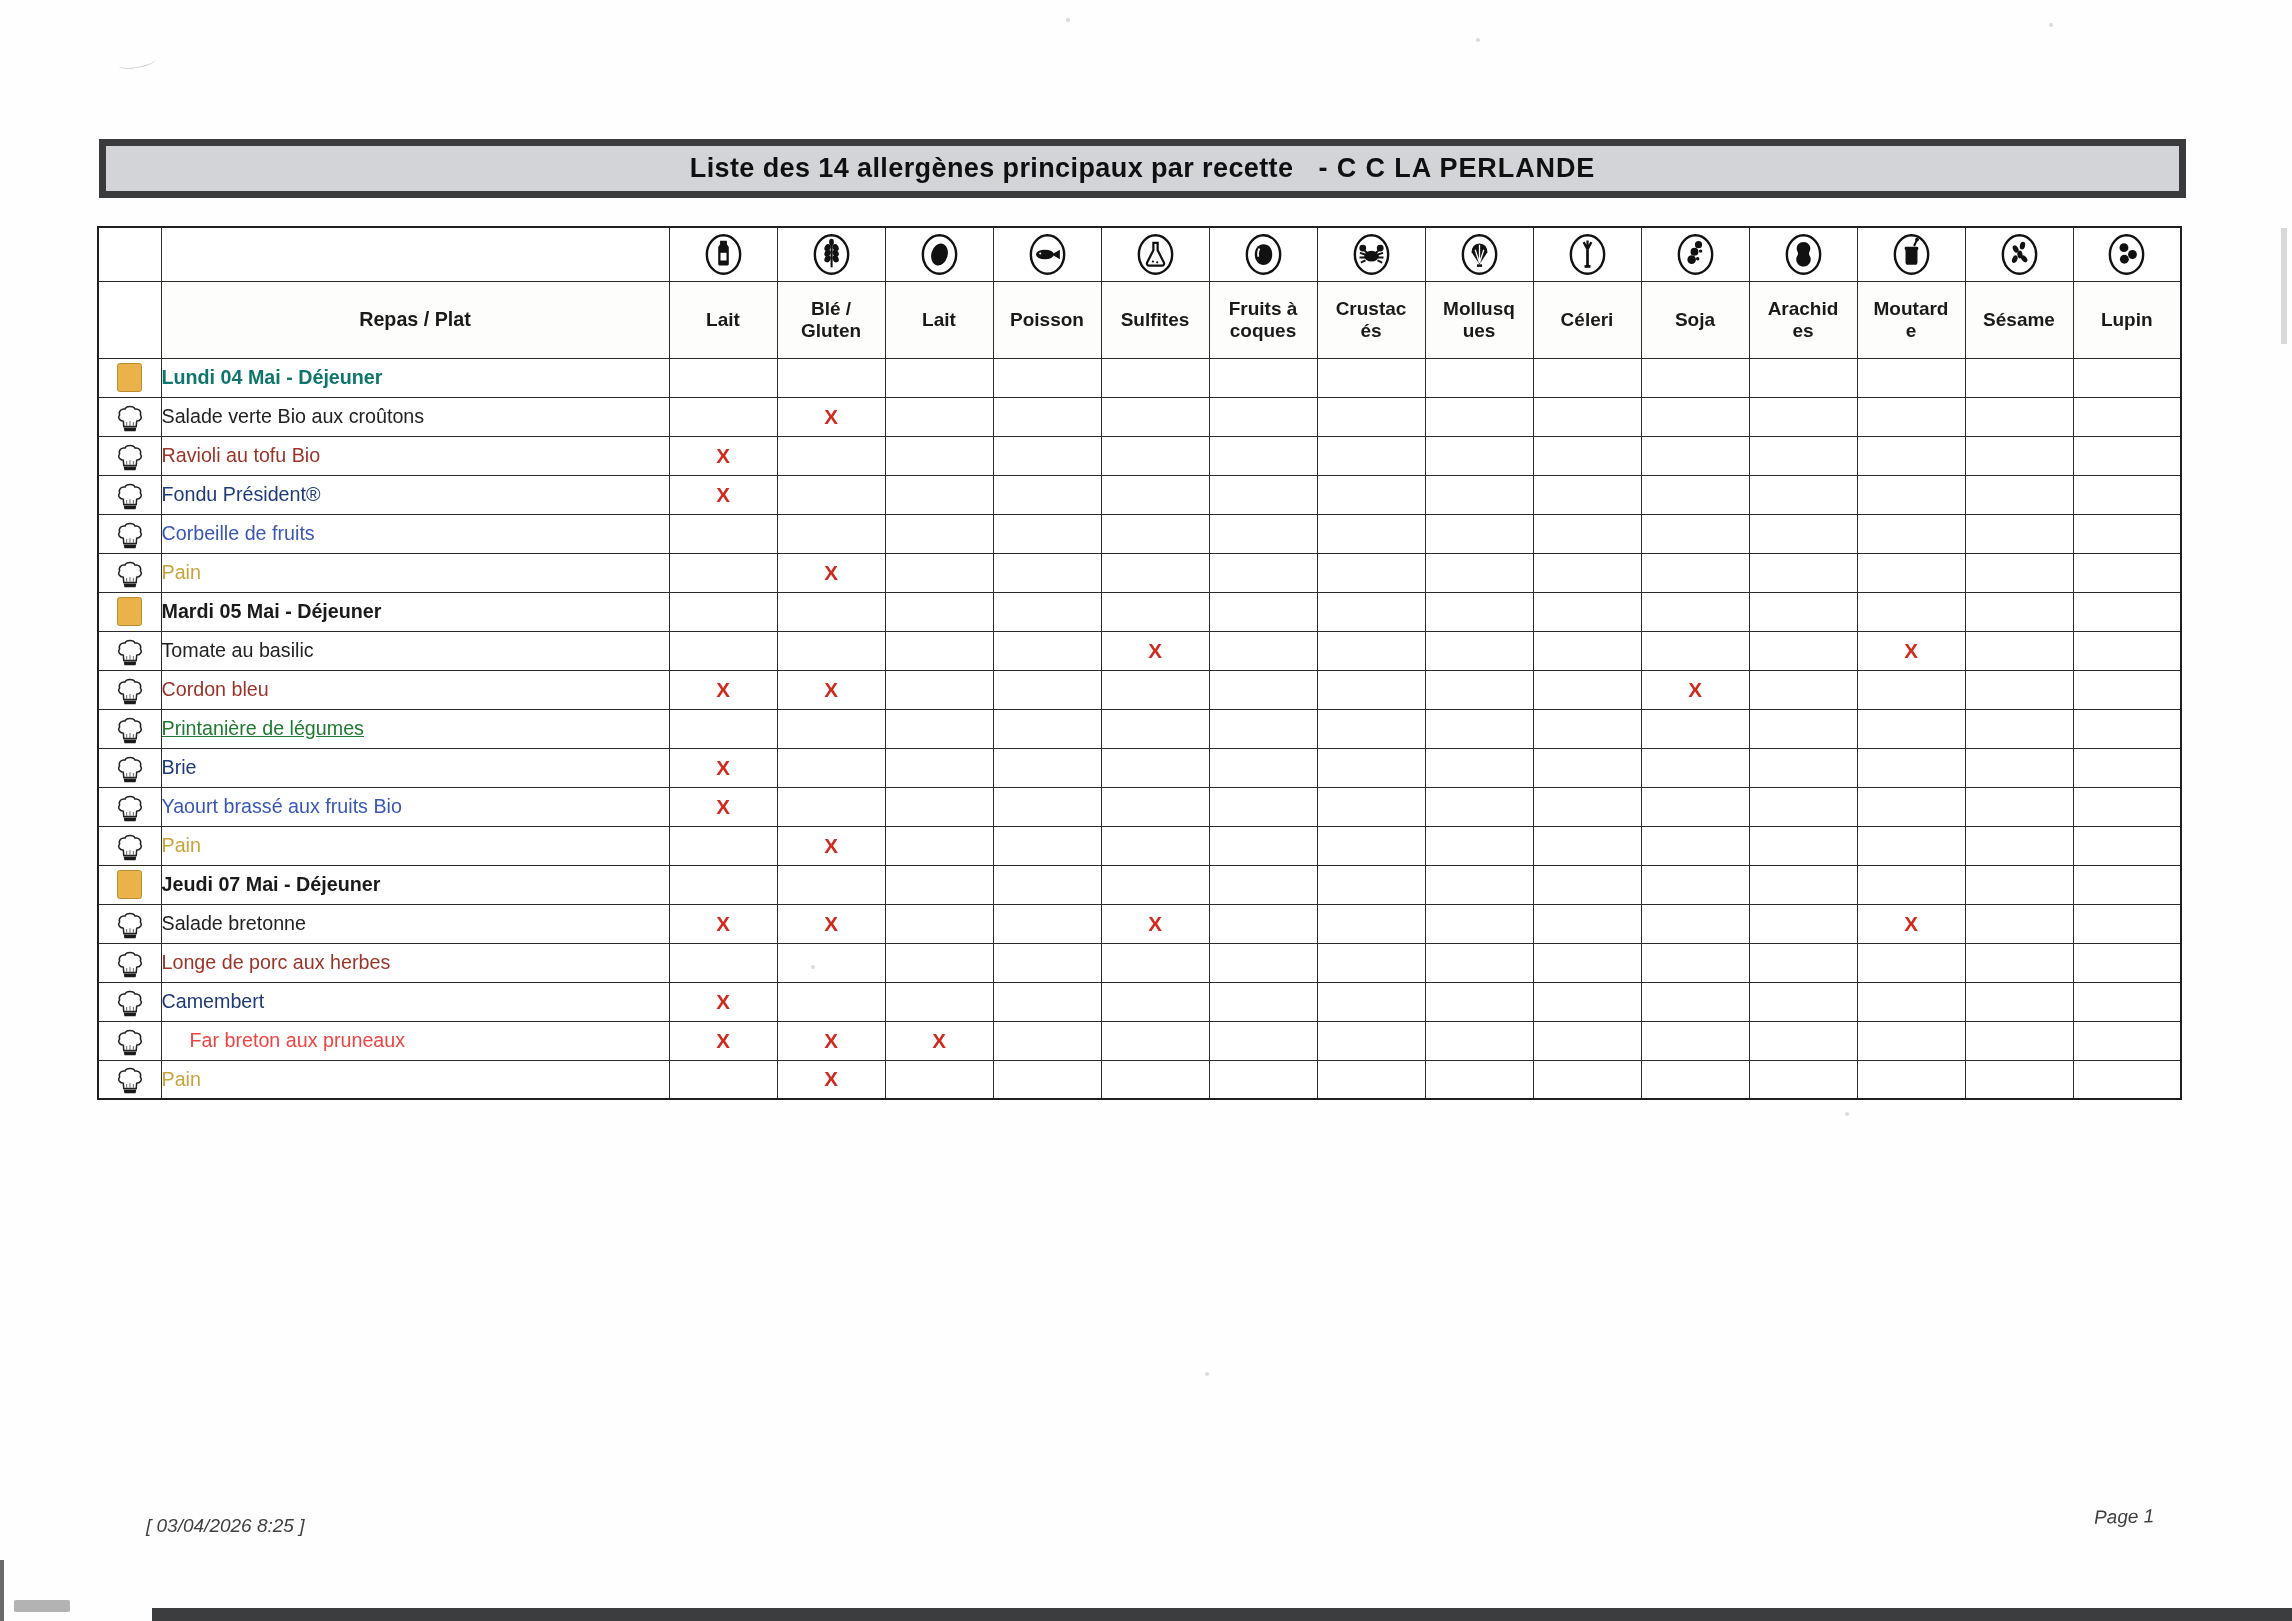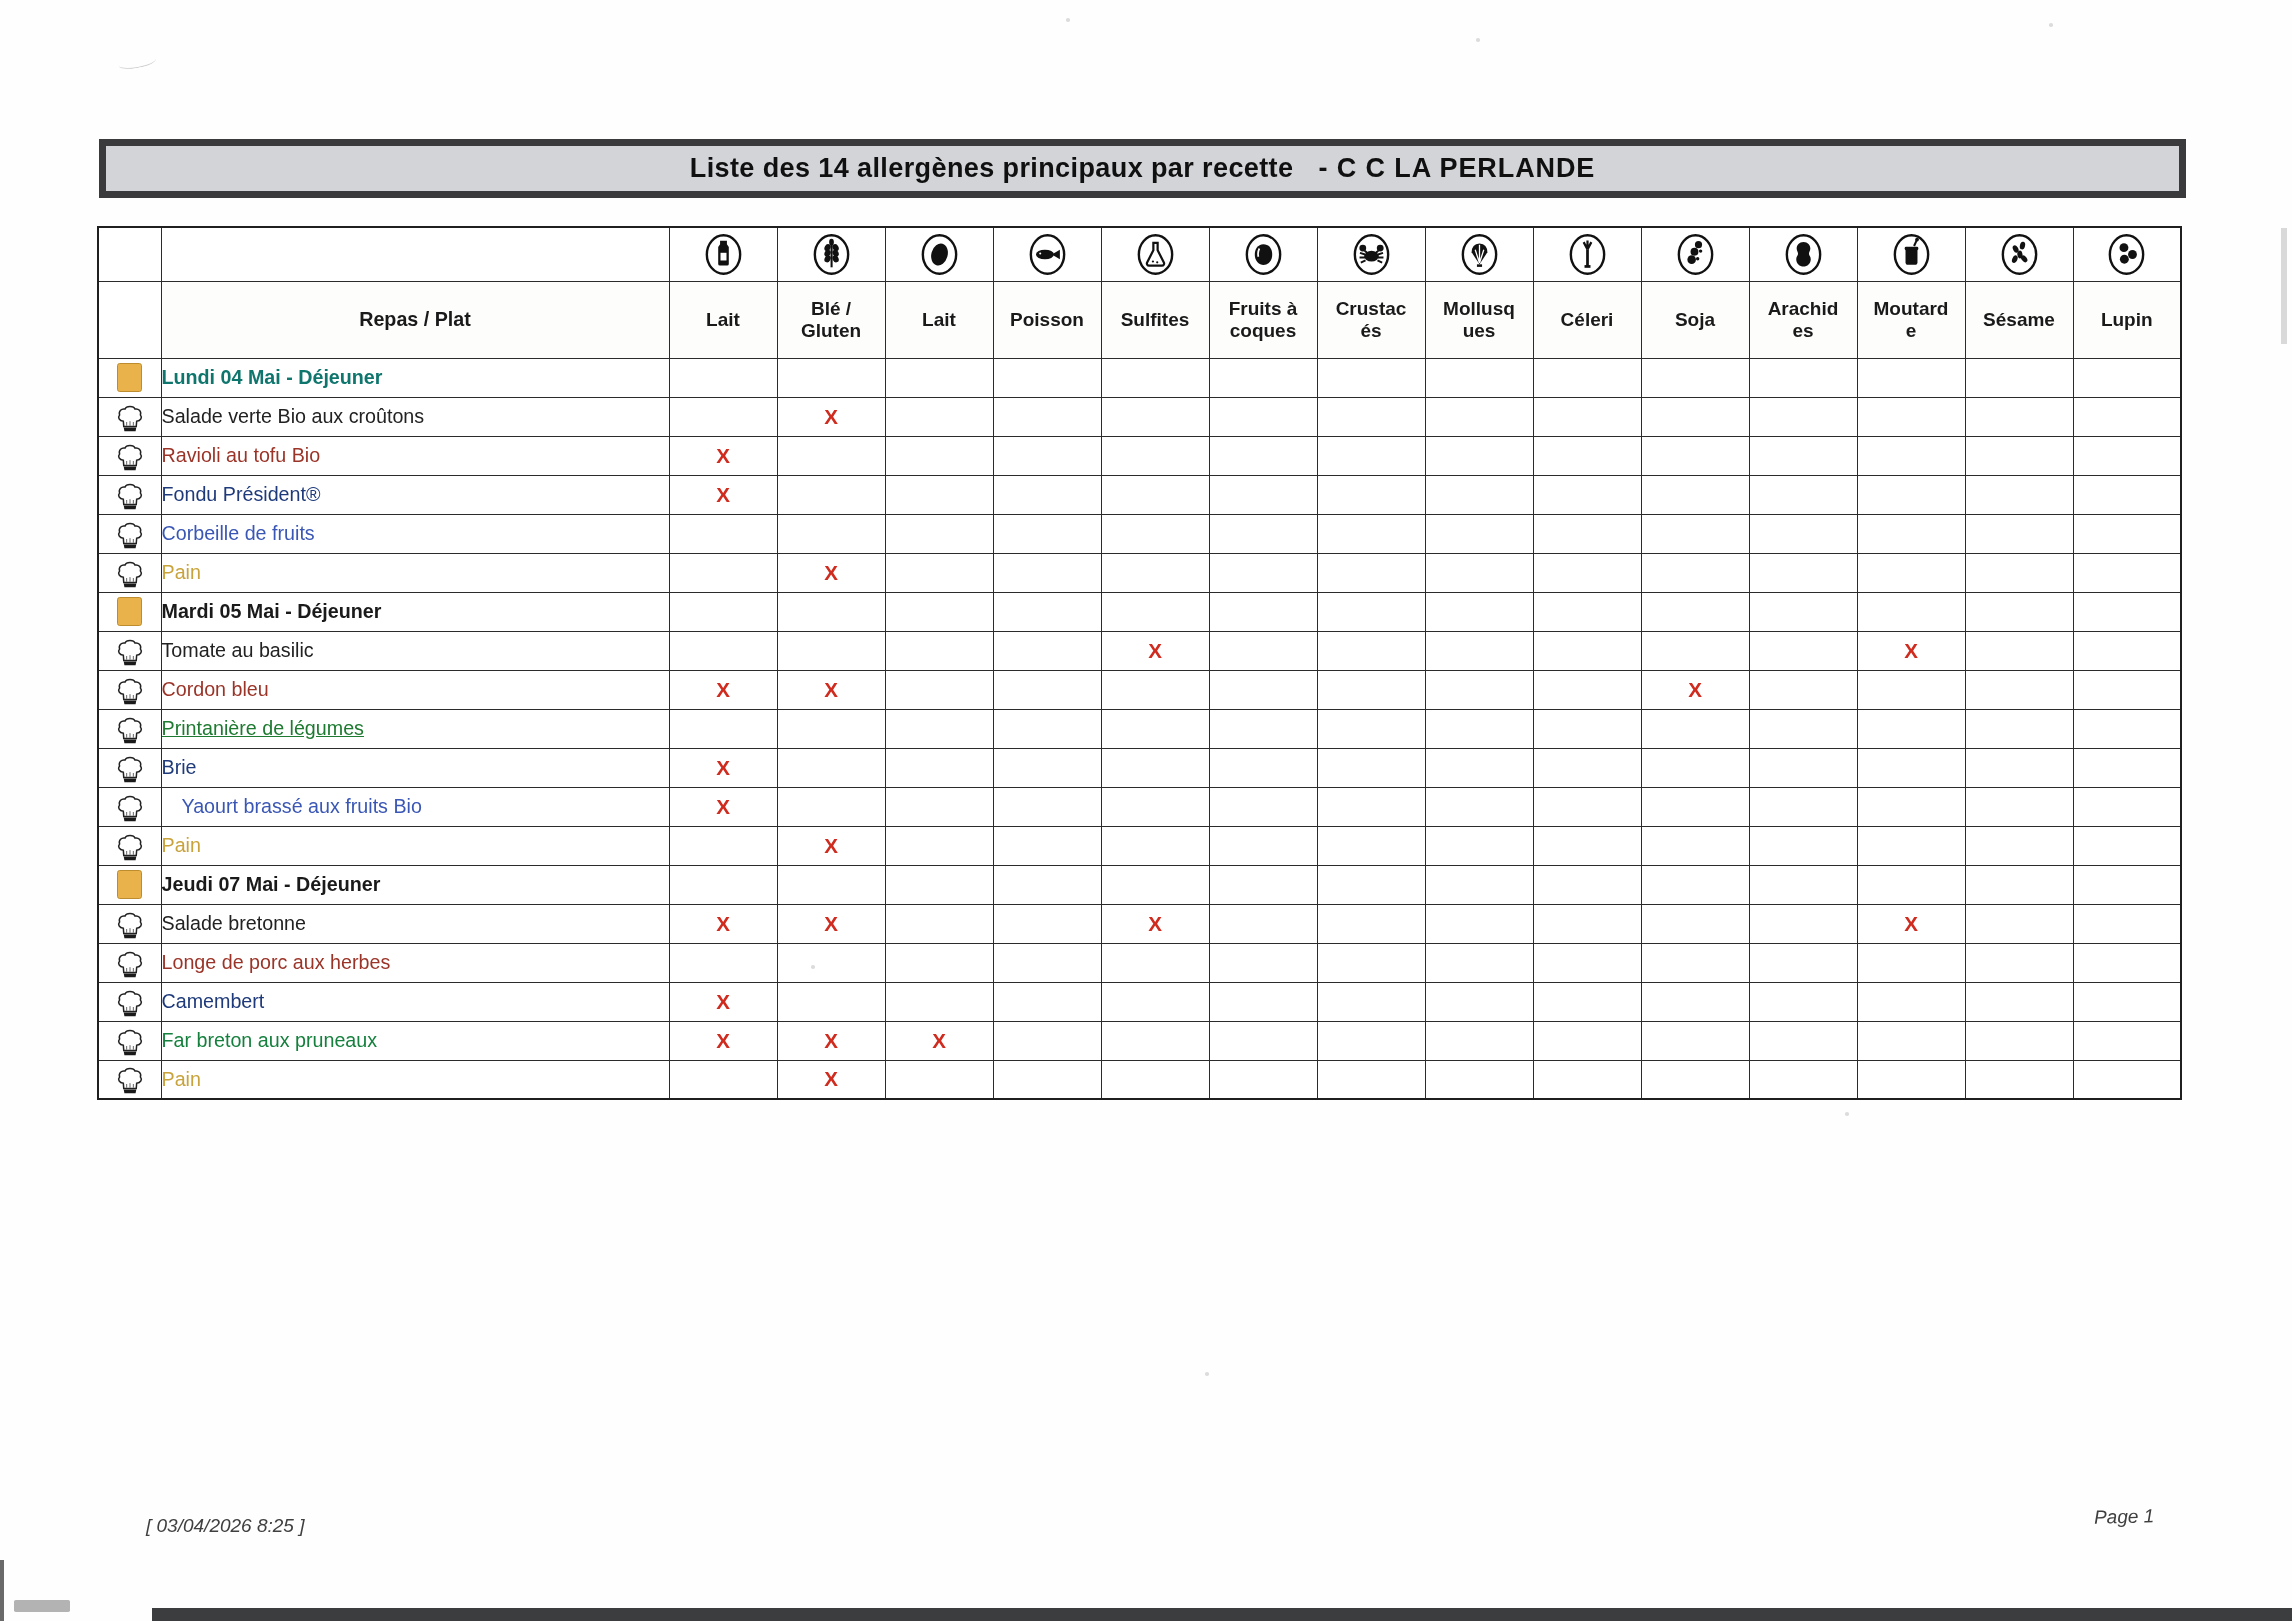--- a/index.html
+++ b/index.html
@@ -461,21 +461,21 @@
           <td class="mark-cell"></td>
           <td class="mark-cell"></td>
           <td class="mark-cell"></td>
           <td class="mark-cell"></td>
           <td class="mark-cell"></td>
         </tr>
         <tr>
           <td class="lead-cell"><svg class="chef-hat" viewBox="0 0 36 38" width="30" height="32">
               <use href="#icon-chefhat"></use>
             </svg></td>
-          <td class="label-cell" style="color: rgb(58, 87, 181); padding-left: 20px;">Yaourt brassé aux fruits Bio</td>
+          <td class="label-cell" style="color: rgb(58, 87, 181);">Yaourt brassé aux fruits Bio</td>
           <td class="mark-cell" style="color: rgb(207, 43, 30);">X</td>
           <td class="mark-cell"></td>
           <td class="mark-cell"></td>
           <td class="mark-cell"></td>
           <td class="mark-cell"></td>
           <td class="mark-cell"></td>
           <td class="mark-cell"></td>
           <td class="mark-cell"></td>
           <td class="mark-cell"></td>
           <td class="mark-cell"></td>
@@ -579,21 +579,21 @@
           <td class="mark-cell"></td>
           <td class="mark-cell"></td>
           <td class="mark-cell"></td>
           <td class="mark-cell"></td>
           <td class="mark-cell"></td>
         </tr>
         <tr>
           <td class="lead-cell"><svg class="chef-hat" viewBox="0 0 36 38" width="30" height="32">
               <use href="#icon-chefhat"></use>
             </svg></td>
-          <td class="label-cell" style="color: #15803d;">Far breton aux pruneaux</td>
+          <td class="label-cell" style="color: #ef4444; padding-left: 28px;">Far breton aux pruneaux</td>
           <td class="mark-cell" style="color: rgb(207, 43, 30);">X</td>
           <td class="mark-cell" style="color: rgb(207, 43, 30);">X</td>
           <td class="mark-cell" style="color: rgb(207, 43, 30);">X</td>
           <td class="mark-cell"></td>
           <td class="mark-cell"></td>
           <td class="mark-cell"></td>
           <td class="mark-cell"></td>
           <td class="mark-cell"></td>
           <td class="mark-cell"></td>
           <td class="mark-cell"></td>

